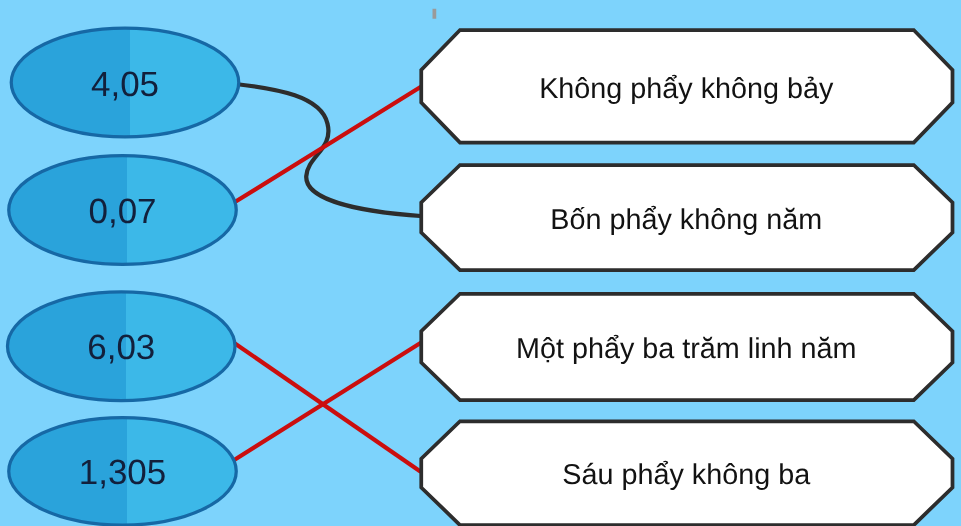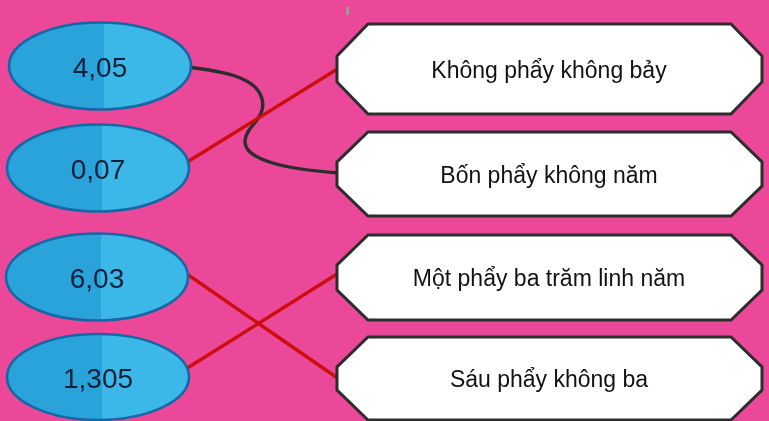--- a/index.html
+++ b/index.html
@@ -5,21 +5,21 @@
   html, body {
     margin: 0;
     padding: 0;
     background: #ffffff;
     font-family: "Liberation Sans", "DejaVu Sans", sans-serif;
   }
   .stage {
     position: relative;
     width: 769px;
     height: 421px;
-    background: #ec4899;
+    background: #7dd3fc;
     overflow: hidden;
   }
   .stage svg { display: block; }
   .oval-label {
     font-family: "Liberation Sans", "DejaVu Sans", sans-serif;
     font-size: 28px;
     fill: #12203c;
     font-weight: 500;
   }
   .box-label {

